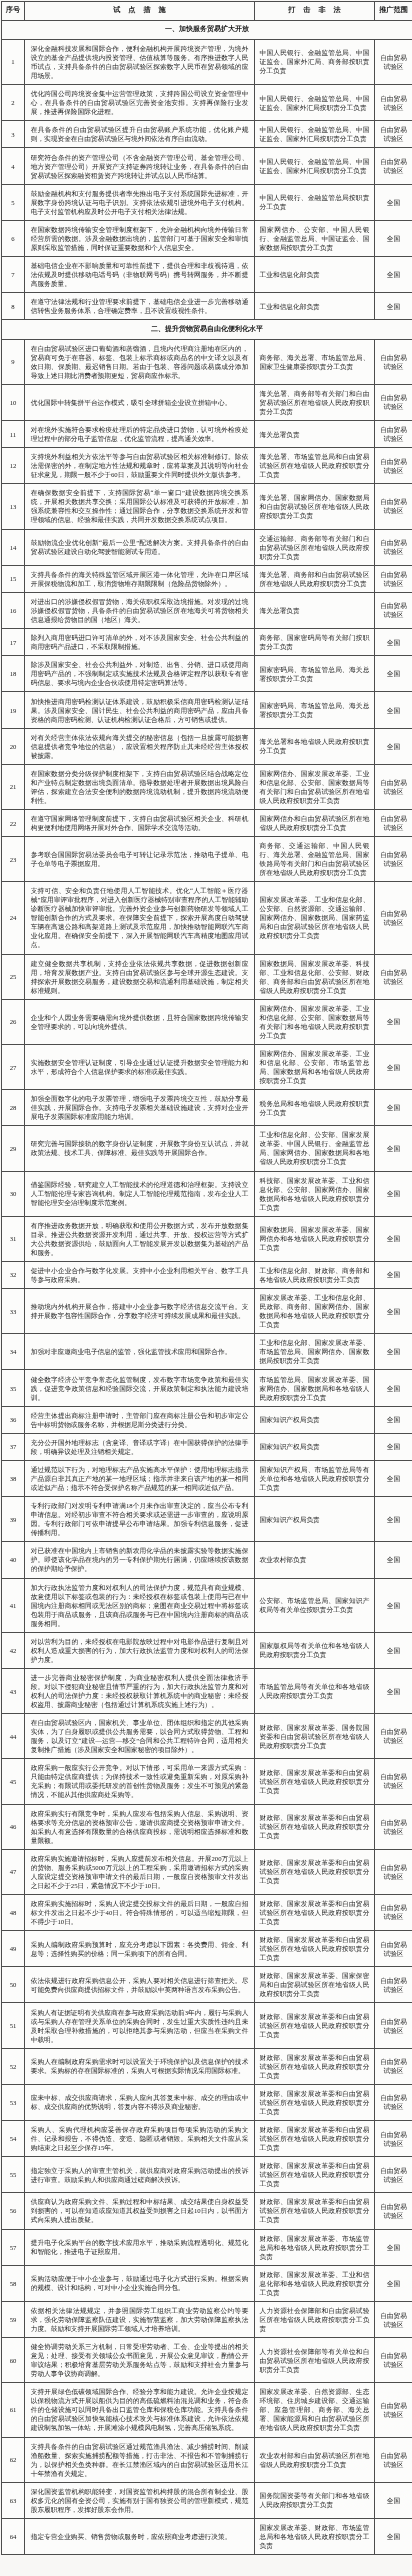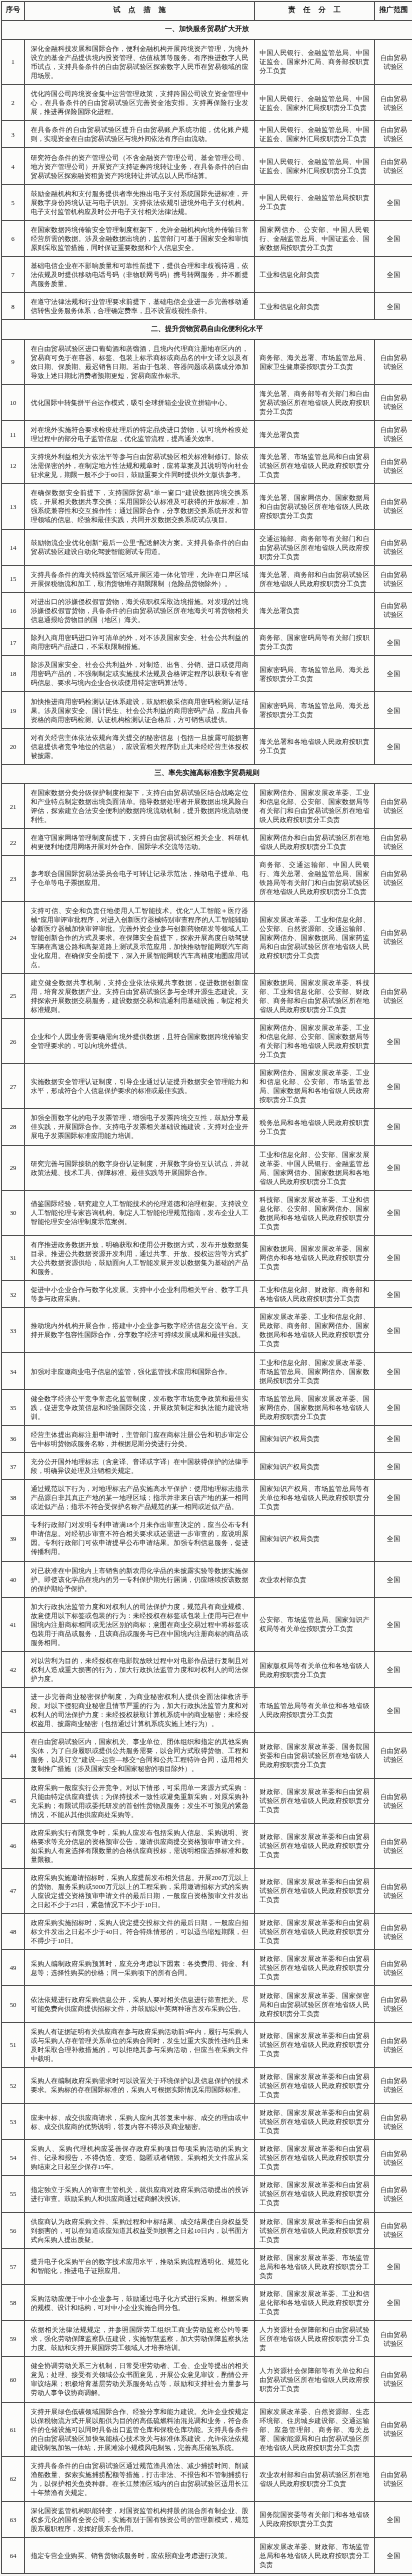--- a/index.html
+++ b/index.html
@@ -58,21 +58,21 @@
     <colgroup>
       <col class="c-no">
         <col class="c-meas">
         <col class="c-resp">
         <col class="c-scope">
     </colgroup>
     <thead>
       <tr>
         <th>序号</th>
         <th class="sp">试点措施</th>
-        <th class="sp">责任分工</th>
+        <th class="sp">打击非法</th>
         <th>推广范围</th>
       </tr>
     </thead>
     <tbody>
         <tr>
           <td class="sec" colspan="4">一、加快服务贸易扩大开放</td>
         </tr>
         <tr>
           <td class="no">1</td>
           <td class="meas">深化金融科技发展和国际合作，便利金融机构开展跨境资产管理，为境外设立的基金产品提供境内投资管理、估值核算等服务。有序推进数字人民币试点，支持具备条件的自由贸易试验区探索数字人民币在贸易领域的应用场景。</td>
@@ -188,23 +188,20 @@
           <td class="no">19</td>
           <td class="meas">加快推进商用密码检测认证体系建设，鼓励积极采信商用密码检测认证结果。涉及国家安全、国计民生、社会公共利益的商用密码产品，应由具备资格的商用密码检测、认证机构检测认证合格后，方可销售或提供。</td>
           <td class="resp">国家密码局、市场监管总局、海关总署按职责分工负责</td>
           <td class="scope">全国</td>
         </tr>
         <tr>
           <td class="no">20</td>
           <td class="meas">对有关经营主体依法依规向海关提交的秘密信息（包括一旦披露可能损害信息提供者竞争地位的信息），应设置相关程序防止其未经经营主体授权被披露。</td>
           <td class="resp">海关总署和各地省级人民政府按职责分工负责</td>
           <td class="scope">全国</td>
-        </tr>
-        <tr>
-          <td class="sec" colspan="4">三、率先实施高标准数字贸易规则</td>
         </tr>
         <tr>
           <td class="no">21</td>
           <td class="meas">在国家数据分类分级保护制度框架下，支持自由贸易试验区结合战略定位和产业特点制定数据出境负面清单。指导数据处理者开展数据出境风险自评估，探索建立合法安全便利的数据跨境流动机制，提升数据跨境流动便利性。</td>
           <td class="resp">国家网信办、国家发展改革委、工业和信息化部、公安部、国家数据局等有关部门和自由贸易试验区所在地省级人民政府按职责分工负责</td>
           <td class="scope">自由贸易试验区</td>
         </tr>
         <tr>
           <td class="no">22</td>
           <td class="meas">在遵守国家网络管理制度前提下，支持自由贸易试验区相关企业、科研机构更便利地使用网络开展对外合作、国际学术交流等活动。</td>

